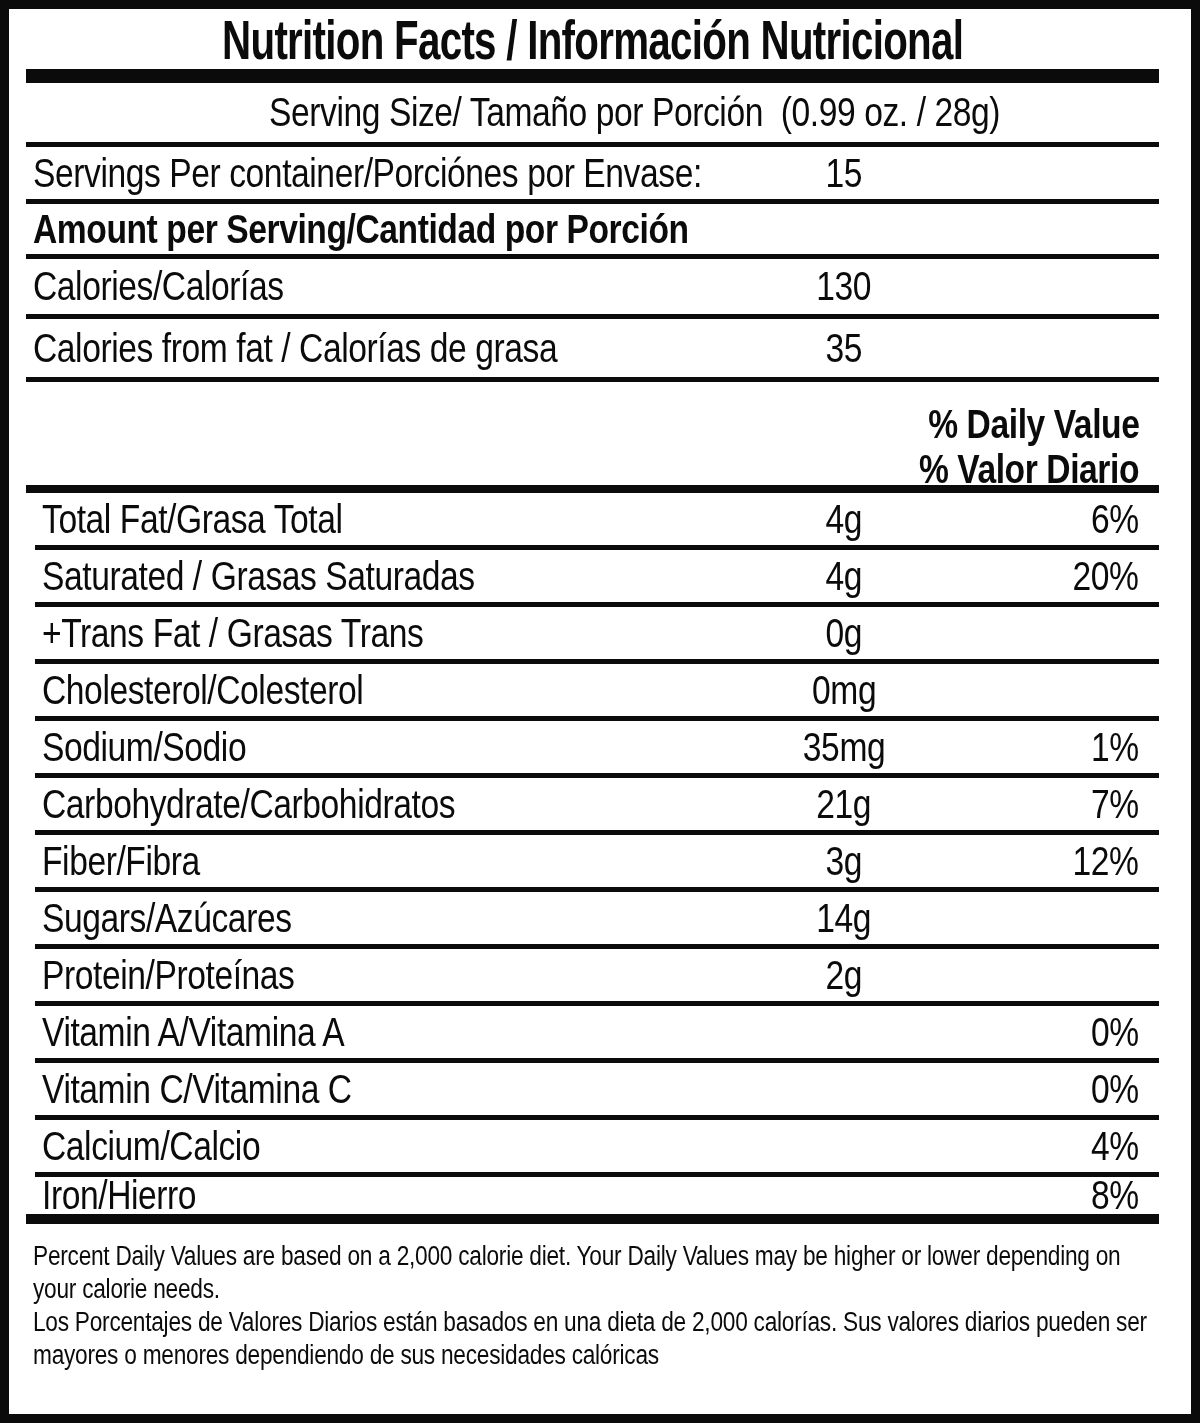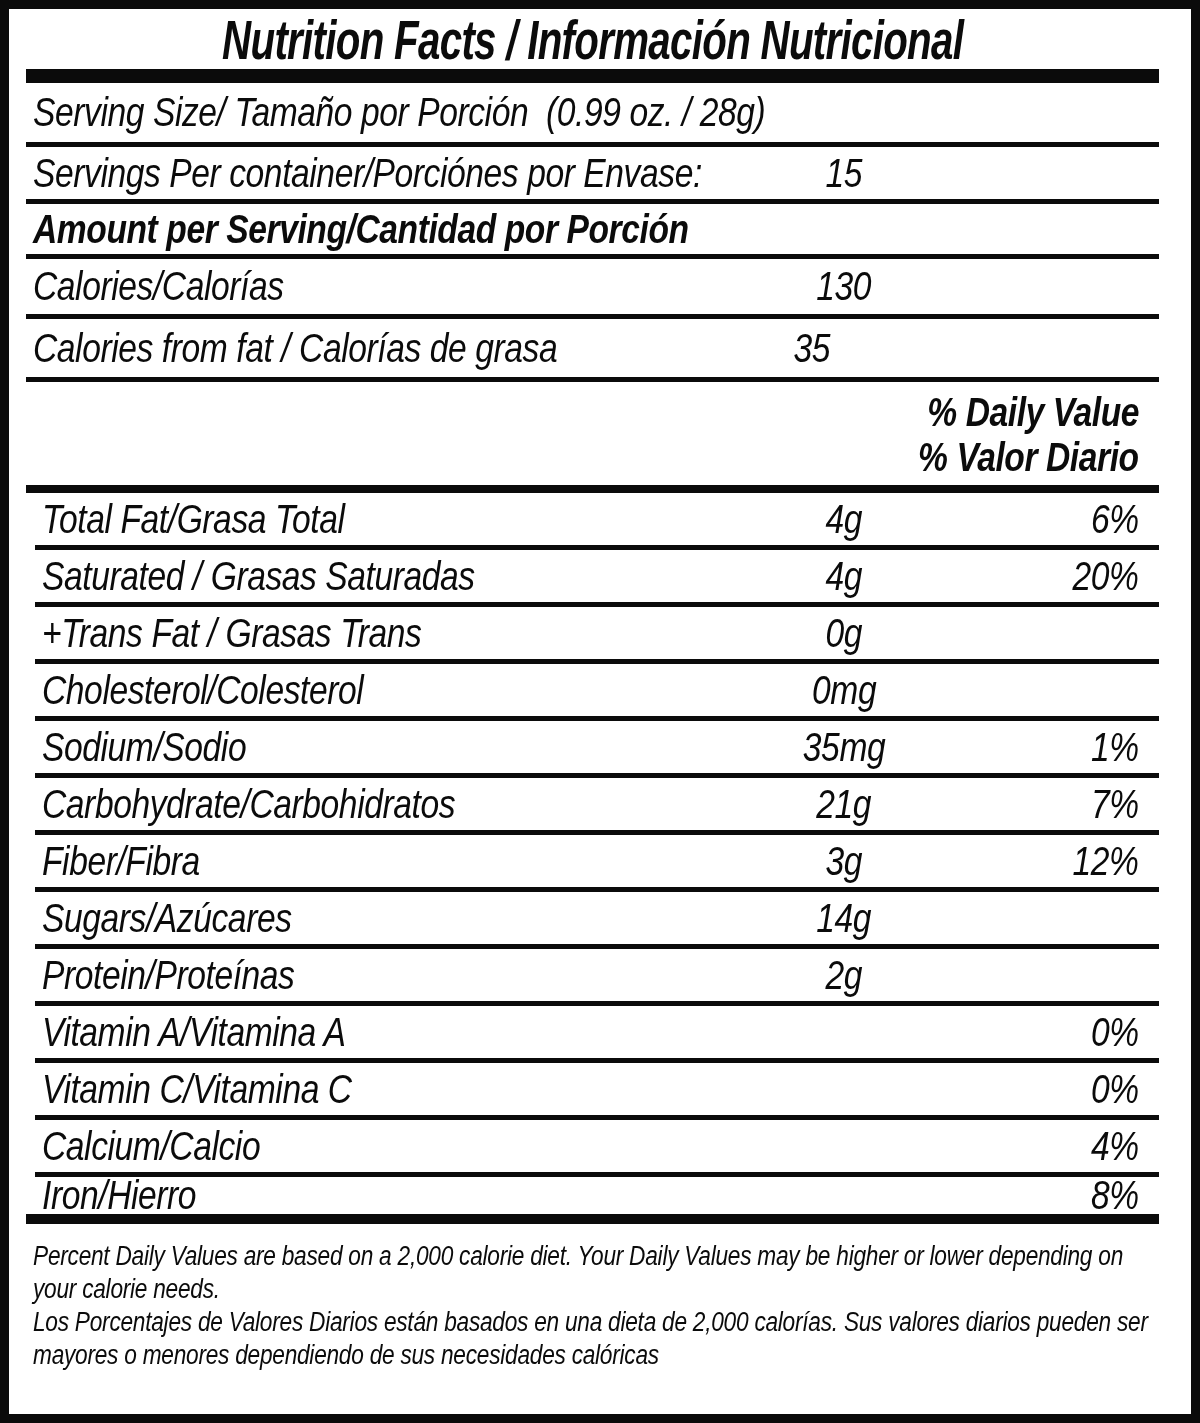--- a/index.html
+++ b/index.html
@@ -6,21 +6,20 @@
   * { box-sizing: border-box; }
   html, body { margin:0; padding:0; background:#ffffff; }
 
   .nf {
     width:1200px; height:1423px;
     border:9px solid var(--ink);
     background:var(--paper);
     color:var(--ink);
     font-family:"Liberation Sans","DejaVu Sans",sans-serif;
     overflow:hidden;
-    font-style:italic;
   }
   .inner { padding:0 32px 0 17px; }
 
   .title-row { height:60px; display:flex; align-items:center; justify-content:center; }
   .title-text {
     font-size:56px; font-weight:bold; letter-spacing:-1px;
     white-space:pre; display:inline-block;
     transform:scaleX(.72); transform-origin:50% 50%;
   }
 
@@ -40,29 +39,29 @@
 
   .cnd {
     display:inline-block; white-space:pre; letter-spacing:-.5px;
     transform:scaleX(.84);
   }
   .lbl .cnd { transform-origin:0 50%; }
   .amt .cnd { transform-origin:50% 50%; }
   .dvc .cnd, .dvh .cnd { transform-origin:100% 50%; }
   .bold { font-weight:bold; }
 
-  .r-serving      { height:64px; }
+  .r-serving      { height:64px;text-align:right; }
   .r-servings     { height:57px; }
   .r-amount-head  { height:55px;justify-content:flex-end; }
   .r-calories     { height:60px; }
-  .r-cff          { height:63px;gap:32px; }
+  .r-cff          { height:63px; }
   .r-dvhead {
     height:111px; border-bottom-width:8px;
     flex-direction:column; align-items:flex-end; justify-content:space-evenly;
-    padding-top:8px; padding-bottom:8px;
+    padding-top:20px; padding-bottom:8px;
   }
   .nrow { height:57px;margin-left:9px; }
   [data-name="nutrient-rows"] .nrow:last-child { border-bottom:none; height:37px; }
 
   .footnote { padding:16px 20px 0 7px; font-size:27px; line-height:1.22; }
   .fwrap { width:1350px; transform:scaleX(.84); transform-origin:0 0; letter-spacing:-.3px; }
   .footnote p { margin:0; }
 </style>
 </head>
 <body>

